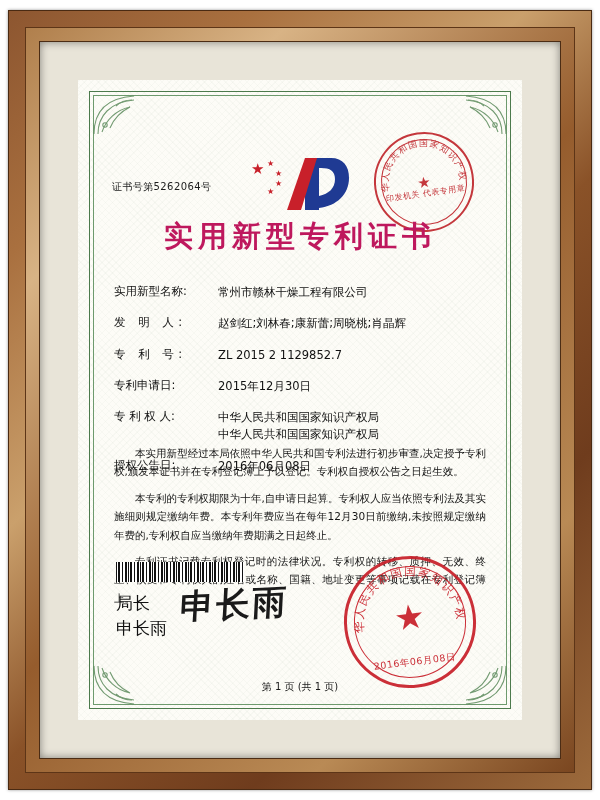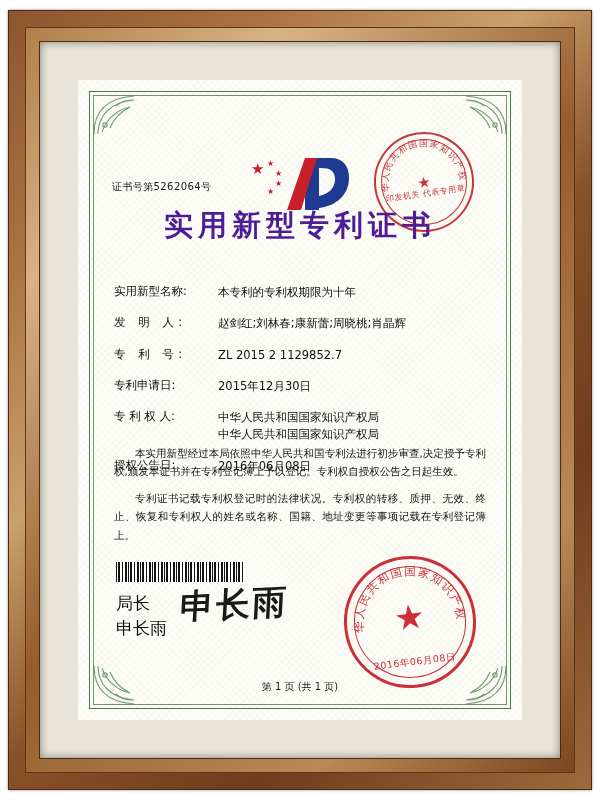--- a/index.html
+++ b/index.html
@@ -129,27 +129,27 @@
     transform: translateX(-50%);
     width: 110px;
     height: 62px;
   }
   .emblem svg { width: 100%; height: 100%; display: block; }
 
   .title {
     position: absolute;
     left: 0;
     right: 0;
-    top: 102px;
+    top: 113px;
     text-align: center;
     font-family: "DejaVu Sans", "Liberation Sans", sans-serif;
     font-size: 29px;
     font-weight: bold;
     letter-spacing: 5px;
-    color: #4c1d95;
+    color: #be185d;
   }
 
   
   .seal-top {
     position: absolute;
     right: 24px;
     top: 28px;
     width: 96px;
     height: 96px;
     border-radius: 50%;
@@ -402,21 +402,21 @@
           </div>
           <div class="star">★</div>
           <div class="ctr-txt">印发机关 代表专用章</div>
         </div>
 
         <div class="title">实用新型专利证书</div>
 
         <div class="fields">
           <div class="field-row">
             <div class="field-label">实用新型名称:</div>
-            <div class="field-value">本专利的专利权期限为十年</div>
+            <div class="field-value">常州市赣林干燥工程有限公司</div>
           </div>
           <div class="field-row">
             <div class="field-label spread">发 明 人:</div>
             <div class="field-value">赵剑红;刘林春;康新蕾;周晓桃;肖晶辉</div>
           </div>
           <div class="field-row">
             <div class="field-label spread">专 利 号:</div>
             <div class="field-value">ZL 2015 2 1129852.7</div>
           </div>
           <div class="field-row">
@@ -431,20 +431,21 @@
             </div>
           </div>
           <div class="field-row">
             <div class="field-label">授权公告日:</div>
             <div class="field-value">2016年06月08日</div>
           </div>
         </div>
 
         <div class="body-text">
           <p>本实用新型经过本局依照中华人民共和国专利法进行初步审查,决定授予专利权,颁发本证书并在专利登记簿上予以登记。专利权自授权公告之日起生效。</p>
+          <p>本专利的专利权期限为十年,自申请日起算。专利权人应当依照专利法及其实施细则规定缴纳年费。本专利年费应当在每年12月30日前缴纳,未按照规定缴纳年费的,专利权自应当缴纳年费期满之日起终止。</p>
           <p>专利证书记载专利权登记时的法律状况。专利权的转移、质押、无效、终止、恢复和专利权人的姓名或名称、国籍、地址变更等事项记载在专利登记簿上。</p>
         </div>
 
         <div class="barcode"></div>
 
         <div class="sig-block">
           <div>局长</div>
           <div>申长雨</div>
         </div>
         <div class="sig-hand">申长雨</div>

